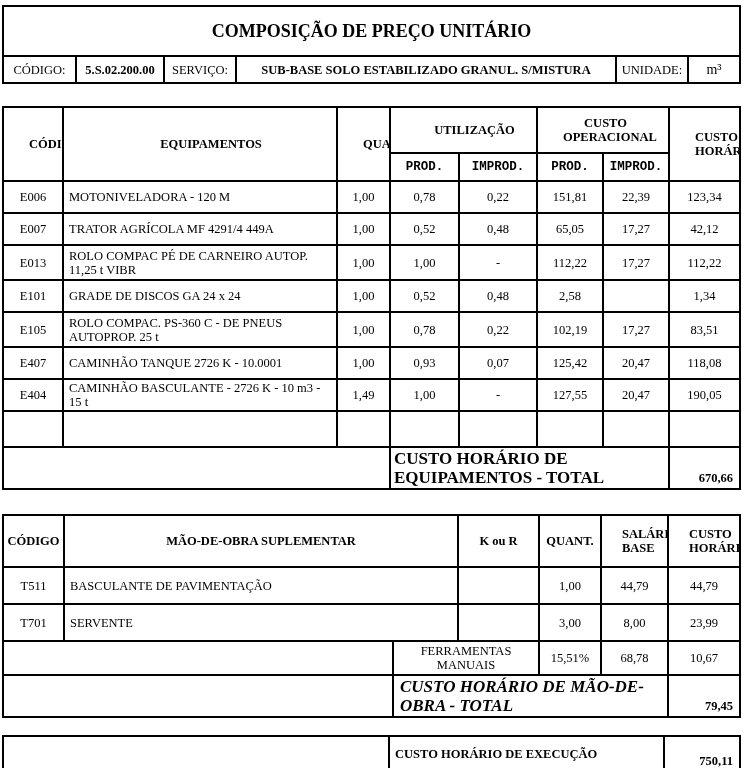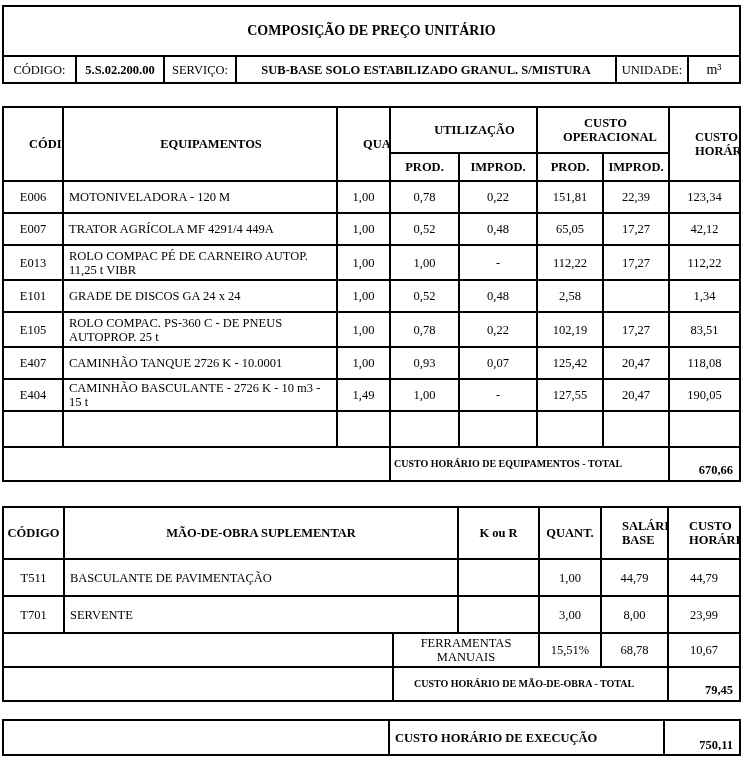--- a/index.html
+++ b/index.html
@@ -4,34 +4,34 @@
 <style>
   html,body{margin:0;padding:0;background:#fff;}
   body{width:743px;height:768px;font-family:"Liberation Serif","DejaVu Serif",serif;color:#000;}
   .page{padding:5px 3px 0 2px;}
   table{border-collapse:collapse;table-layout:fixed;width:737px;border:2px solid #000;background:#fff;}
   td,th{border:2px solid #000;font-size:12.5px;line-height:1.12;padding:1px 3px;overflow:hidden;vertical-align:middle;font-weight:normal;}
   th{font-weight:bold;text-align:center;}
   .b{font-weight:bold;}
   .ctr{text-align:center;}
   .lft{text-align:left;padding-left:5px;}
-  .title-cell{height:46px;text-align:center;font-weight:bold;font-size:14px;}
+  .title-cell{height:46px;text-align:center;font-weight:bold;font-size:18px;}
   .hdr2{height:27px;}
   .unit-cell{font-size:14px;text-align:center;}
   .mt1{margin-top:22px;}
   .mt2{margin-top:24px;}
   .mt3{margin-top:17px;}
   .eq-hrow1 th{height:42px;padding-left:25px;}
-  .eq-hrow2 th{height:24px;}
+  .eq-hrow2 th{height:24px;font-family:Liberation Mono, monospace;}
   .pad-wrap{padding:1px 20px;}
   .row-1l td{height:28px;}
   .row-2l td{height:31px;}
   .row-empty td{height:32px;}
   .total-row td{height:28px;}
-  .total-label{font-weight:bold;text-align:left;padding-left:3px;font-size:10px;}
+  .total-label{font-weight:bold;text-align:left;padding-left:3px;font-size:17px;}
   .total-value{font-weight:bold;text-align:right;vertical-align:bottom;padding-right:6px;padding-bottom:3px;}
   .labor-hdr th{height:48px;}
   .labor-row td{height:33px;}
   .ferram-row td{height:30px;margin-left:28px;}
   .ferram-label{text-align:center;padding:1px 16px;}
   .exec-row1 td{height:30px;}
   .exec-label{font-weight:bold;text-align:left;padding-left:5px;}
   .num-bottom-right{text-align:right;vertical-align:bottom;font-weight:bold;padding-right:6px;padding-bottom:2px;}
 </style>
 </head>
@@ -215,21 +215,21 @@
       </tr>
       <tr class="ferram-row">
         <td colspan="2"></td>
         <td colspan="2" class="ferram-label">FERRAMENTAS MANUAIS</td>
         <td class="ctr">15,51%</td>
         <td class="ctr">68,78</td>
         <td class="ctr">10,67</td>
       </tr>
       <tr class="total-row">
         <td colspan="2"></td>
-        <td colspan="4" class="total-label" style="padding-left:20px;">CUSTO HORÁRIO DE MÃO-DE-OBRA - TOTAL</td>
+        <td colspan="4" class="total-label" style="padding-left:6px;font-style:italic;">CUSTO HORÁRIO DE MÃO-DE-OBRA - TOTAL</td>
         <td class="total-value">79,45</td>
       </tr>
     </tbody>
   </table>
 
   <table class="mt3">
     <colgroup>
       <col style="width:248px">
         <col style="width:98px">
         <col style="width:40px">

